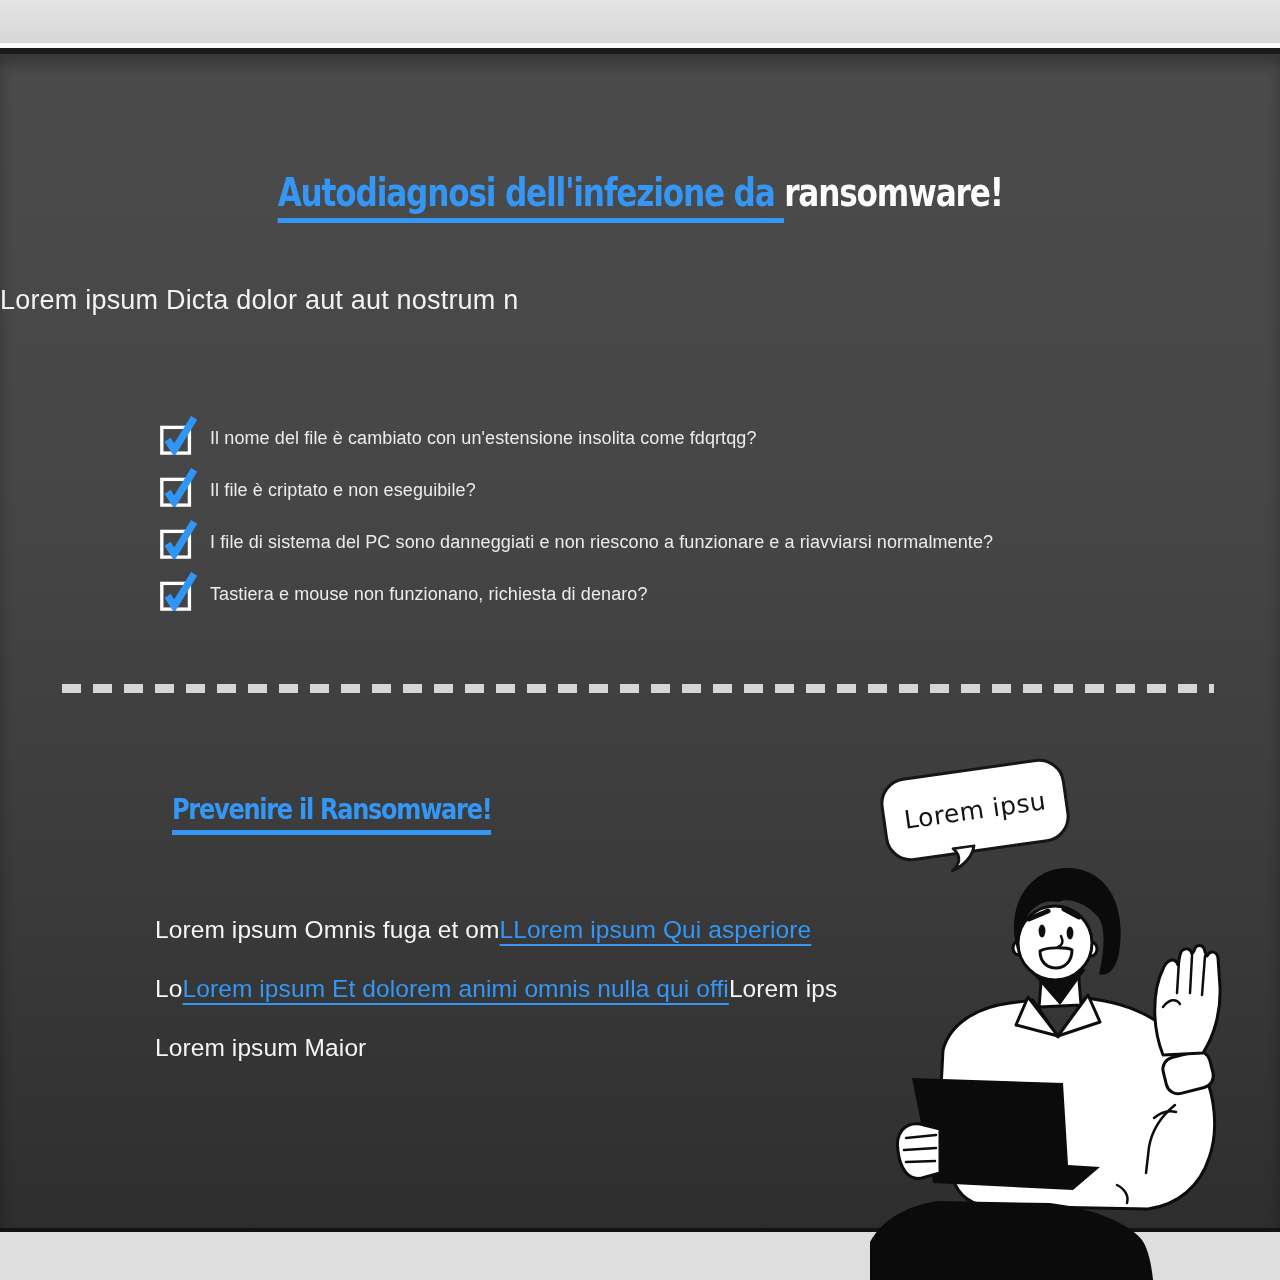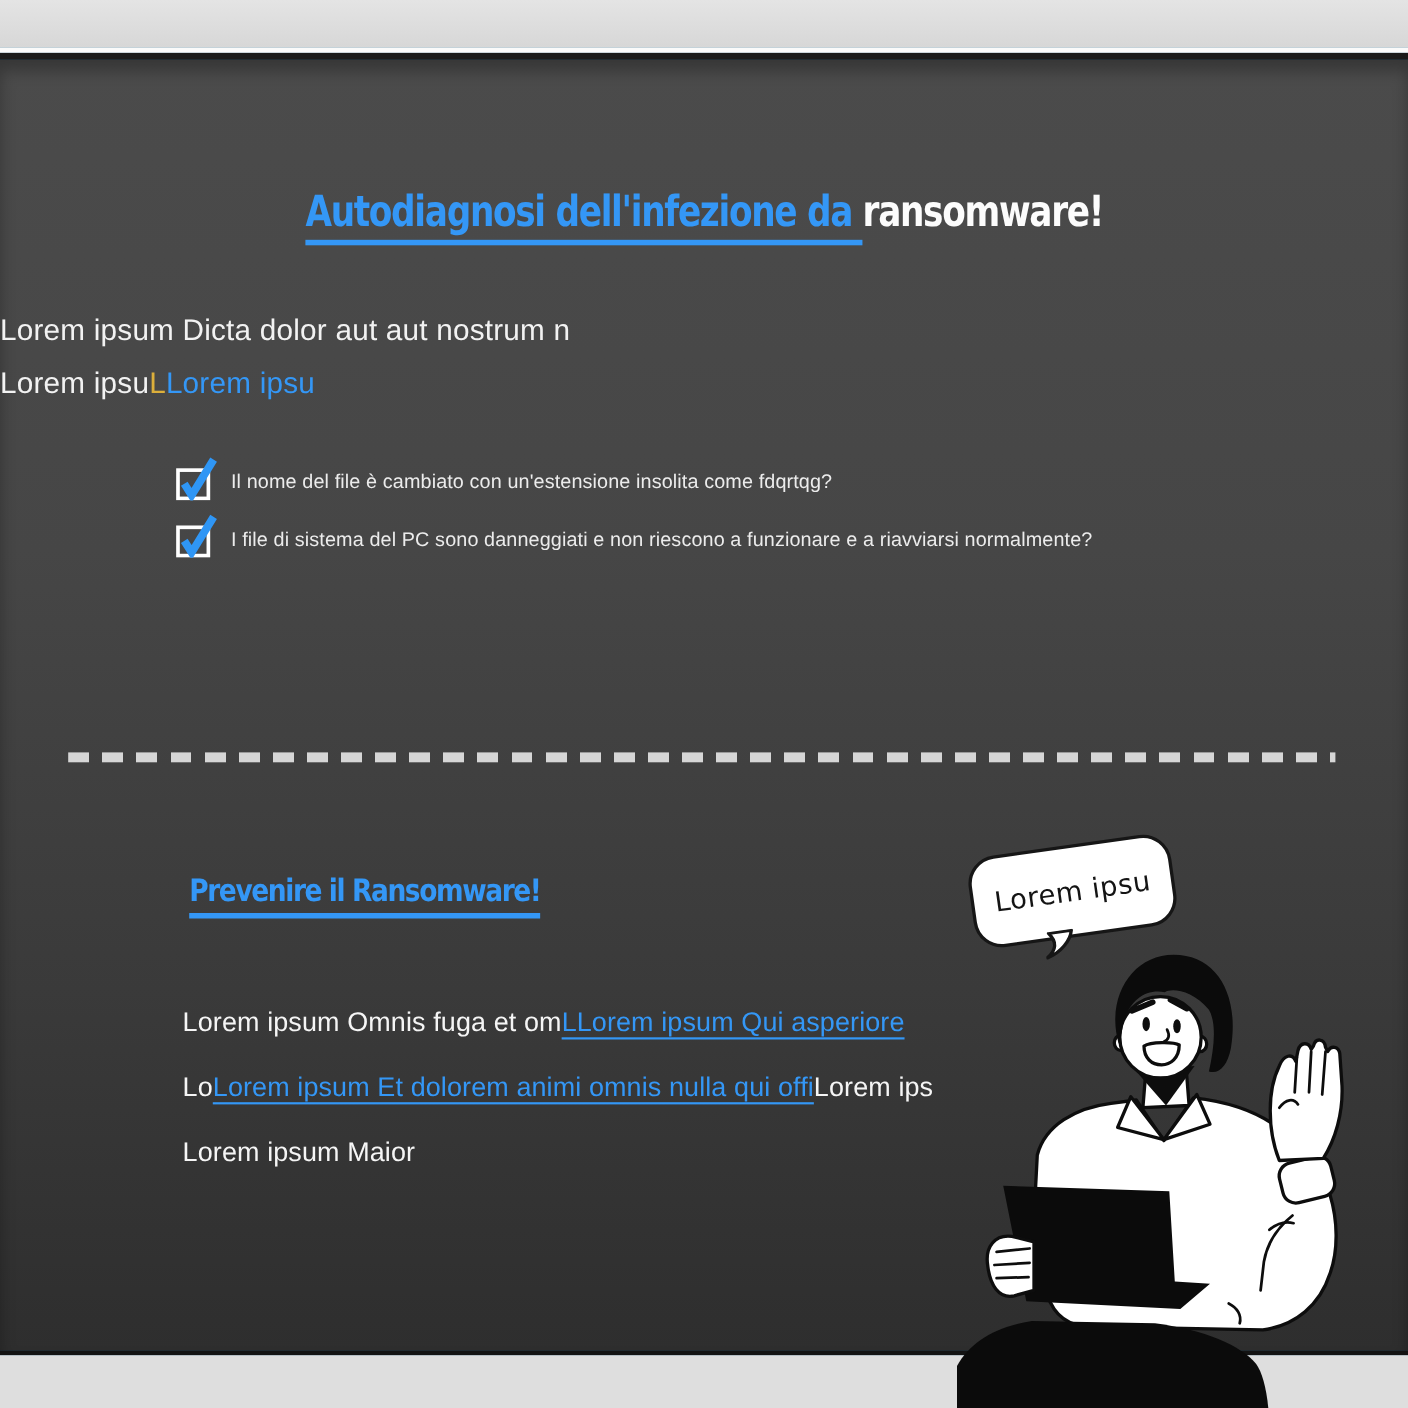--- a/index.html
+++ b/index.html
@@ -42,21 +42,21 @@
             font-weight:bold;font-size:28px;letter-spacing:-1.5px;color:var(--blue);white-space:nowrap;}
   .heading2-scale{display:inline-block;transform:scaleX(.86);transform-origin:left top;
                   border-bottom:5px solid var(--blue);padding-bottom:4px;}
 
   .bubble{position:absolute;left:882px;top:768px;width:180px;height:78px;background:#fff;
           border:3.5px solid #161616;border-radius:26px;transform:rotate(-8deg);z-index:4;
           display:flex;align-items:center;justify-content:center;
           font-family:"DejaVu Sans",sans-serif;font-size:25px;color:#141414;letter-spacing:.5px;}
   .bubble-tail{position:absolute;left:58px;bottom:-21px;width:32px;height:26px;}
 
-  .paras{position:absolute;left:166px;top:900px;z-index:2;font-size:24.5px;color:#f5f5f5;
+  .paras{position:absolute;left:155px;top:900px;z-index:2;font-size:24.5px;color:#f5f5f5;
          line-height:59px;white-space:nowrap;letter-spacing:.1px;}
   .plink{color:var(--blue);text-decoration:underline;text-decoration-thickness:2px;
          text-underline-offset:6px;cursor:pointer;}
 
   .person{position:absolute;left:870px;top:855px;width:400px;height:425px;z-index:3;}
 </style>
 </head>
 <body>
 
 <div id="app">
@@ -67,39 +67,50 @@
   <div class="wall-bottom"></div>
 
   <div class="title">
     <span class="title-scale">
       <span class="title-link">Autodiagnosi dell'infezione da</span><span>ransomware!</span>
     </span>
   </div>
 
   <div class="subtitle">
     <div>Lorem ipsum Dicta dolor aut aut nostrum n</div>
-    <div>
-      <span>Lorem ipsu</span><span class="sub-yellow">L</span><span class="sub-blue">Lorem ipsu</span>
-    </div>
   </div>
 
   <div class="checklist">
     <div class="check-row">
       <svg class="checkbox" viewBox="0 0 40 42">
         <rect x="3" y="13" width="29" height="27" fill="none" stroke="#ffffff" stroke-width="3.5"></rect>
         <path d="M9,26 L16,37 L37,3" fill="none" stroke="#2f96f5" stroke-width="7.5"></path>
       </svg>
       <span class="check-text">Il nome del file è cambiato con un'estensione insolita come fdqrtqg?</span>
     </div>
     <div class="check-row">
       <svg class="checkbox" viewBox="0 0 40 42">
         <rect x="3" y="13" width="29" height="27" fill="none" stroke="#ffffff" stroke-width="3.5"></rect>
         <path d="M9,26 L16,37 L37,3" fill="none" stroke="#2f96f5" stroke-width="7.5"></path>
       </svg>
+      <span class="check-text">Il file è criptato e non eseguibile?</span>
+    </div>
+    <div class="check-row">
+      <svg class="checkbox" viewBox="0 0 40 42">
+        <rect x="3" y="13" width="29" height="27" fill="none" stroke="#ffffff" stroke-width="3.5"></rect>
+        <path d="M9,26 L16,37 L37,3" fill="none" stroke="#2f96f5" stroke-width="7.5"></path>
+      </svg>
       <span class="check-text">I file di sistema del PC sono danneggiati e non riescono a funzionare e a riavviarsi normalmente?</span>
+    </div>
+    <div class="check-row">
+      <svg class="checkbox" viewBox="0 0 40 42">
+        <rect x="3" y="13" width="29" height="27" fill="none" stroke="#ffffff" stroke-width="3.5"></rect>
+        <path d="M9,26 L16,37 L37,3" fill="none" stroke="#2f96f5" stroke-width="7.5"></path>
+      </svg>
+      <span class="check-text">Tastiera e mouse non funzionano, richiesta di denaro?</span>
     </div>
   </div>
 
   <div class="divider"></div>
 
   <div class="heading2">
     <span class="heading2-scale">Prevenire il Ransomware!</span>
   </div>
 
   <div class="bubble">

